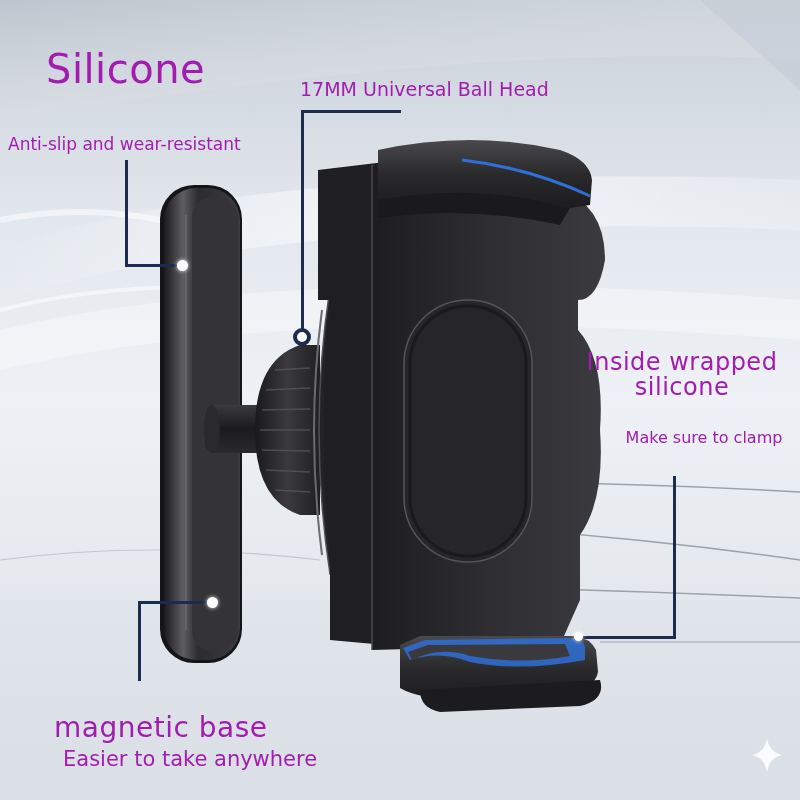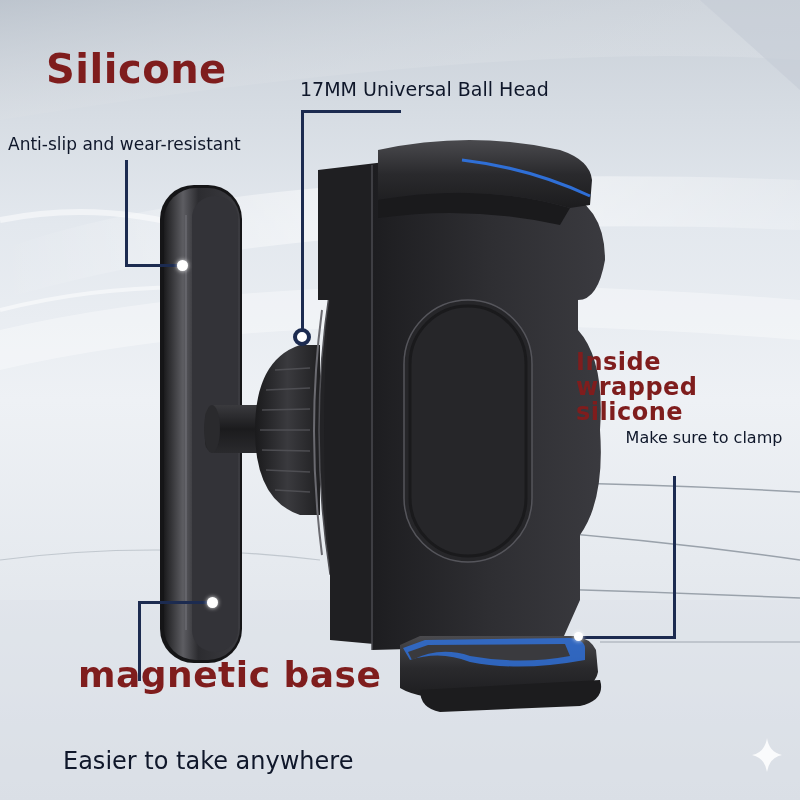--- a/index.html
+++ b/index.html
@@ -6,28 +6,28 @@
     html, body { width: 800px; height: 800px; overflow: hidden; }
     body {
       position: relative;
       font-family: "DejaVu Sans", sans-serif;
       background: linear-gradient(180deg, #c9d0d8 0%, #e3e8ee 28%, #eef1f5 50%, #e6eaef 70%, #d9dee5 100%);
     }
     .bg-layer { position: absolute; inset: 0; pointer-events: none; }
 
     .title {
       position: absolute;
-      color: #7f1d1d;
-      font-weight: bold;
+      color: #a21caf;
+      font-weight: normal;
       letter-spacing: 0.5px;
       line-height: 1.05;
     }
     .subtitle {
       position: absolute;
-      color: #0f172a;
+      color: #a21caf;
       line-height: 1.25;
     }
     .line { position: absolute; background: #1c2b50; }
     .dot {
       position: absolute;
       width: 11px; height: 11px;
       border-radius: 50%;
       background: #ffffff;
       box-shadow: 0 0 4px rgba(255,255,255,0.9);
     }
@@ -153,32 +153,32 @@
 <div class="subtitle" style="left:8px; top:134px; font-size:17px;">Anti-slip and wear-resistant</div>
 <div class="line" style="left:125px; top:160px; width:3px; height:106px;"></div>
 <div class="line" style="left:125px; top:264px; width:55px; height:3px;"></div>
 <div class="dot" style="left:177px; top:260px;"></div>
 
 <div class="subtitle" style="left:300px; top:78px; font-size:19px;">17MM Universal Ball Head</div>
 <div class="line" style="left:301px; top:110px; width:100px; height:3px;"></div>
 <div class="line" style="left:301px; top:110px; width:3px; height:225px;"></div>
 <div class="ring" style="left:293px; top:328px;"></div>
 
-<div class="title" style="left:576px; top:350px; font-size:24px; width:212px;">
+<div class="title" style="left:576px; top:350px; font-size:24px; text-align:center; width:212px;">
   <div>Inside wrapped</div>
   <div>silicone</div>
 </div>
 <div class="subtitle" style="left:604px; top:428px; font-size:16px; text-align:center; width:200px;">
   <div>Make sure to clamp</div>
 </div>
 <div class="line" style="left:673px; top:476px; width:3px; height:162px;"></div>
 <div class="line" style="left:580px; top:636px; width:96px; height:3px;"></div>
 <div class="dot" style="left:574px; top:632px; width:9px; height:9px;"></div>
 
 <div class="line" style="left:138px; top:601px; width:72px; height:3px;"></div>
 <div class="line" style="left:138px; top:601px; width:3px; height:80px;"></div>
 <div class="dot" style="left:207px; top:597px;"></div>
-<div class="title" style="left:54px; top:656px; font-size:36px;margin-left:24px;">magnetic base</div>
-<div class="subtitle" style="left:63px; top:746px; font-size:24px;">Easier to take anywhere</div>
+<div class="title" style="left:54px; top:713px; font-size:28px;">magnetic base</div>
+<div class="subtitle" style="left:63px; top:746px; font-size:21px;">Easier to take anywhere</div>
 
 <svg style="position:absolute; left:752px; top:738px;" width="30" height="34" viewBox="0 0 30 34">
   <path d="M15,0 Q17,14 30,17 Q17,20 15,34 Q13,20 0,17 Q13,14 15,0 Z" fill="#ffffff" opacity="0.85"></path>
 </svg>
 
 </body></html>

